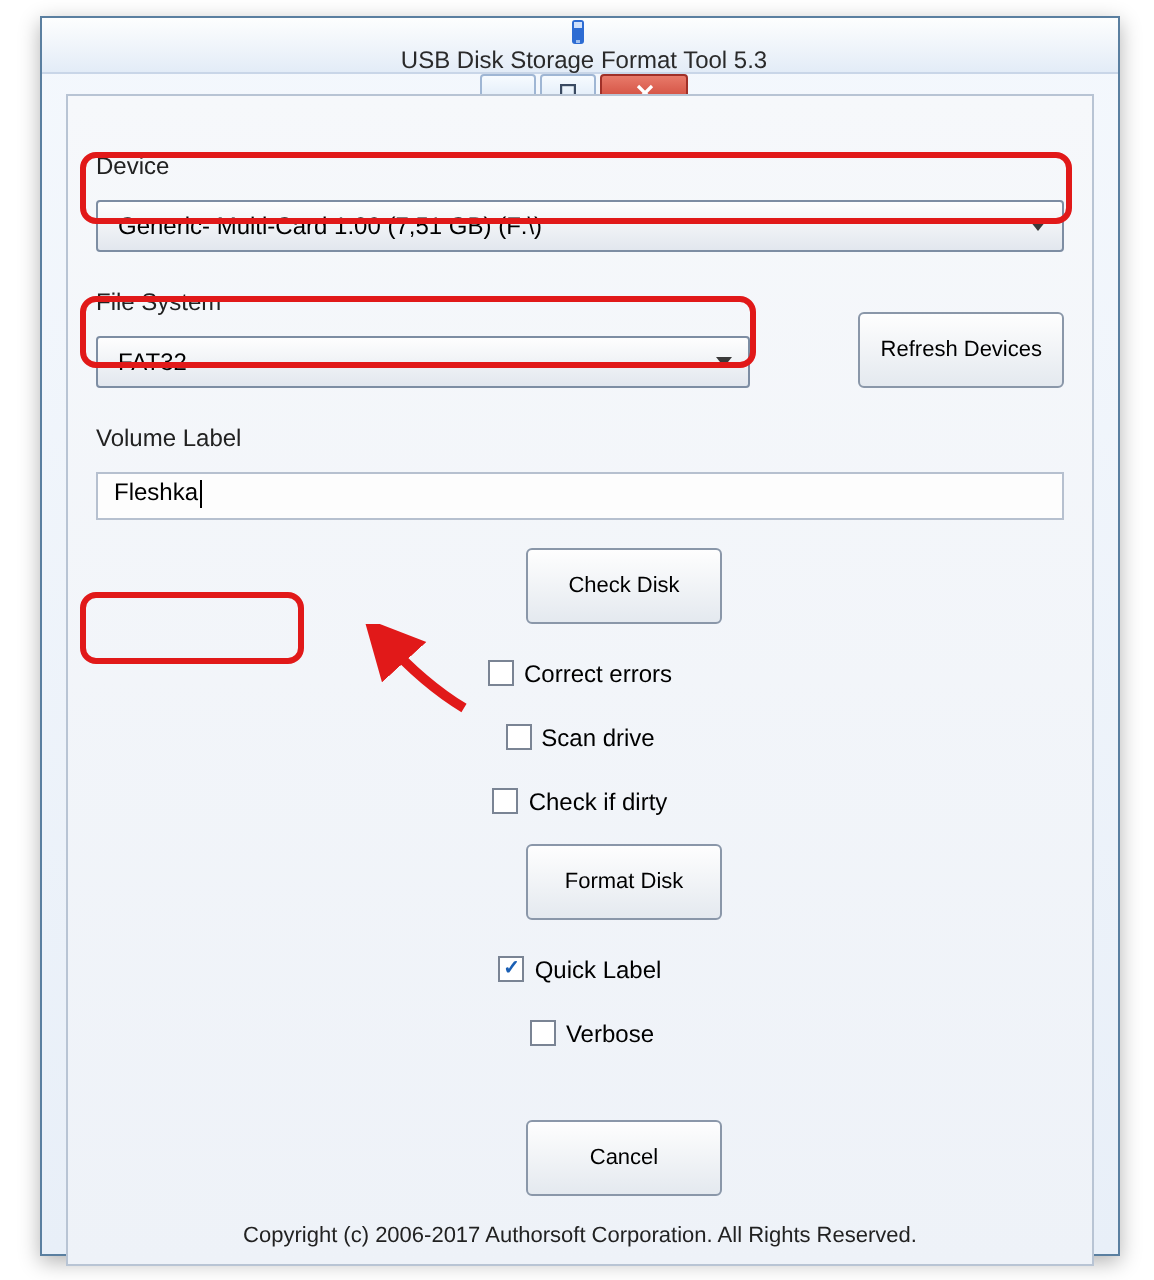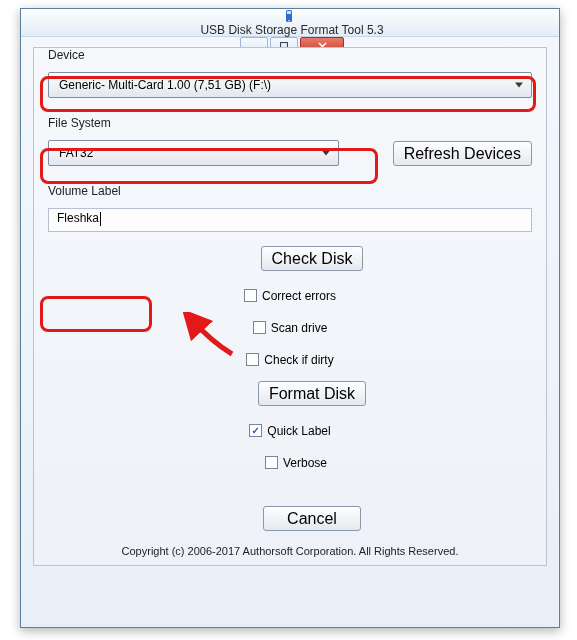--- a/index.html
+++ b/index.html
@@ -52,21 +52,21 @@
 }
 .client {
   padding: 10px 12px 8px 12px;
   height: calc(100% - 28px);
   display: flex;
   flex-direction: column;
 }
 .panel-top {
   border: 1px solid #b8c4d4;
   background: linear-gradient(#f6f8fb,#eef2f8);
-  padding: 0 14px 8px 14px;
+  padding: 28px 14px 8px 14px;
   flex: 0 0 auto;
 }
 .section-label {
   font-size: 12px;
   color: #222;
   margin-bottom: 10px;
 }
 .combo {
   width: 100%;
   height: 26px;
@@ -98,26 +98,26 @@
   font-family: inherit;
 }
 .input .cursor {
   display: inline-block;
   width: 1px; height: 14px;
   background: #000;
   vertical-align: middle;
   margin-left: 1px;
 }
 .btn {
-  height: 25px;
+  height: 38px;
   min-width: 98px;
   border: 1px solid #8a97a9;
   background: linear-gradient(#fefefe,#e4e9ef);
   border-radius: 3px;
-  font-size: 16px;
+  font-size: 11px;
   display: inline-flex;
   align-items: center;
   justify-content: center;
   padding: 0 10px;
   margin-left: 44px;
 }
 .checks-row {
   display: flex;
   gap: 18px;
   align-items: center;

